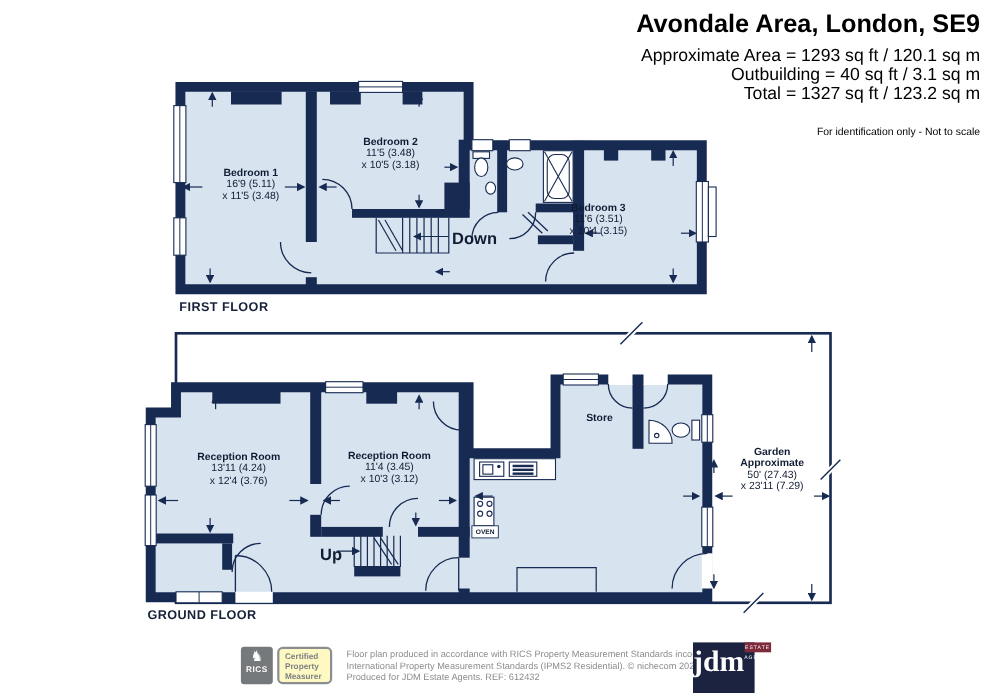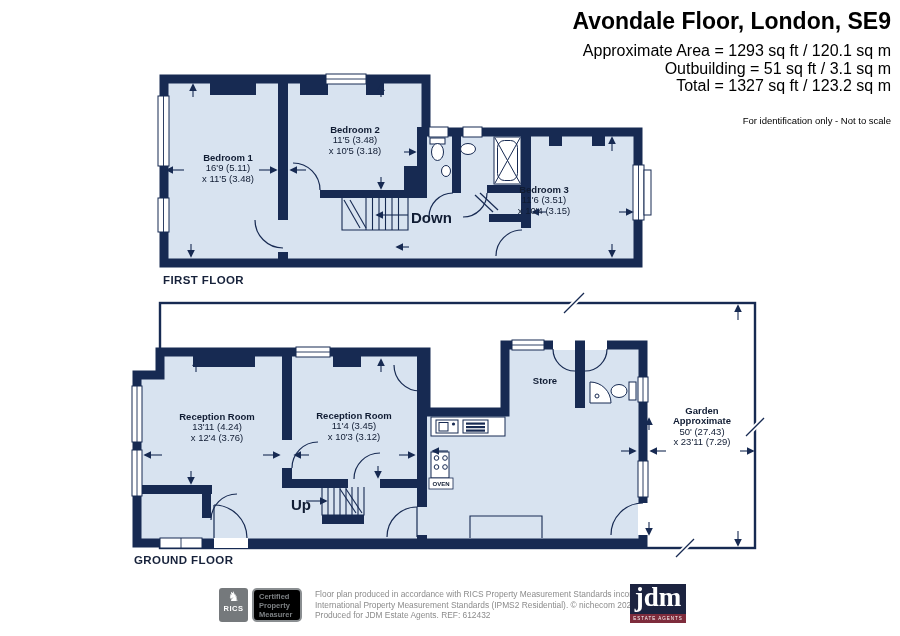--- a/index.html
+++ b/index.html
@@ -17,27 +17,27 @@
   .lbl b{display:block;font-weight:bold;}
   .lbl span{display:block;}
   .tag{position:absolute;font-weight:bold;font-size:15px;color:#101c33;white-space:nowrap;}
   .tiny{position:absolute;transform:translate(-50%,-50%);font-size:6px;font-weight:bold;color:#101c33;}
   .cap{position:absolute;font-weight:bold;font-size:11.5px;color:#16213a;letter-spacing:.4px;white-space:nowrap;}
 
   .rics-box{position:absolute;left:219px;top:588px;width:29px;height:34px;background:#75797c;
             border-radius:3px;color:#fff;text-align:center;box-sizing:border-box;padding-top:2px;}
   .rics-box .glyph{display:block;font-size:13px;line-height:14px;}
   .rics-box .rics-word{display:block;font-size:7.5px;font-weight:bold;letter-spacing:.5px;line-height:9px;text-align:center;}
-  .cert-box{position:absolute;left:252px;top:588px;width:50px;height:34px;background:#000000;
+  .cert-box{position:absolute;left:252px;top:588px;width:50px;height:34px;background:#fef9c3;
             border:2px solid #8a8e91;border-radius:5px;box-sizing:border-box;color:#7d8184;
             font-size:7.5px;font-weight:bold;line-height:8.8px;padding:3px 0 13px 5px;}
   .cert-box span{display:block;}
   .disclaimer{position:absolute;left:315px;top:589px;font-size:8.4px;line-height:10.6px;color:#8c8c8c;white-space:nowrap;}
-  .jdm-box{position:absolute;left:630px;top:584px;width:56px;height:35px;background:#1c2340;
-           display:flex;flex-direction:column;justify-content:center;}
+  .jdm-box{position:absolute;left:630px;top:584px;width:56px;height:46px;background:#1c2340;
+           display:flex;flex-direction:row;}
   .jdm-word{flex:1;font-family:"Liberation Serif",serif;color:#fff;font-size:27px;line-height:34px;
             text-align:center;font-weight:bold;}
   .jdm-bar{height:9px;background:#7e2c3c;color:#fff;font-size:4.5px;line-height:9px;text-align:center;letter-spacing:1px;}
 </style>
 </head>
 <body>
 
 <div id="page">
 
 <svg width="900" height="636" viewBox="0 0 900 636">
@@ -248,23 +248,23 @@
     <path d="M566,311 L582,295" stroke="#ffffff" stroke-width="5"></path>
     <path d="M564,313 L584,293" stroke="#172a52" stroke-width="1.3"></path>
     <path d="M748,434 L762,420" stroke="#ffffff" stroke-width="5"></path>
     <path d="M746,436 L764,418" stroke="#172a52" stroke-width="1.3"></path>
     <path d="M678,555 L692,541" stroke="#ffffff" stroke-width="5"></path>
     <path d="M676,557 L694,539" stroke="#172a52" stroke-width="1.3"></path>
   </g>
 </svg>
 
 <div class="header">
-  <div class="title">Avondale Floor, London, SE9</div>
+  <div class="title">Avondale Area, London, SE9</div>
   <div class="area-line">Approximate Area = 1293 sq ft / 120.1 sq m</div>
-  <div class="area-line">Outbuilding = 51 sq ft / 3.1 sq m</div>
+  <div class="area-line">Outbuilding = 40 sq ft / 3.1 sq m</div>
   <div class="area-line">Total = 1327 sq ft / 123.2 sq m</div>
   <div class="note">For identification only - Not to scale</div>
 </div>
 
 <div class="lbl" style="left:228px;top:168px">
   <b>Bedroom 1</b>
   <span>16'9 (5.11)</span>
   <span>x 11'5 (3.48)</span>
 </div>
 <div class="lbl" style="left:355px;top:140px">

